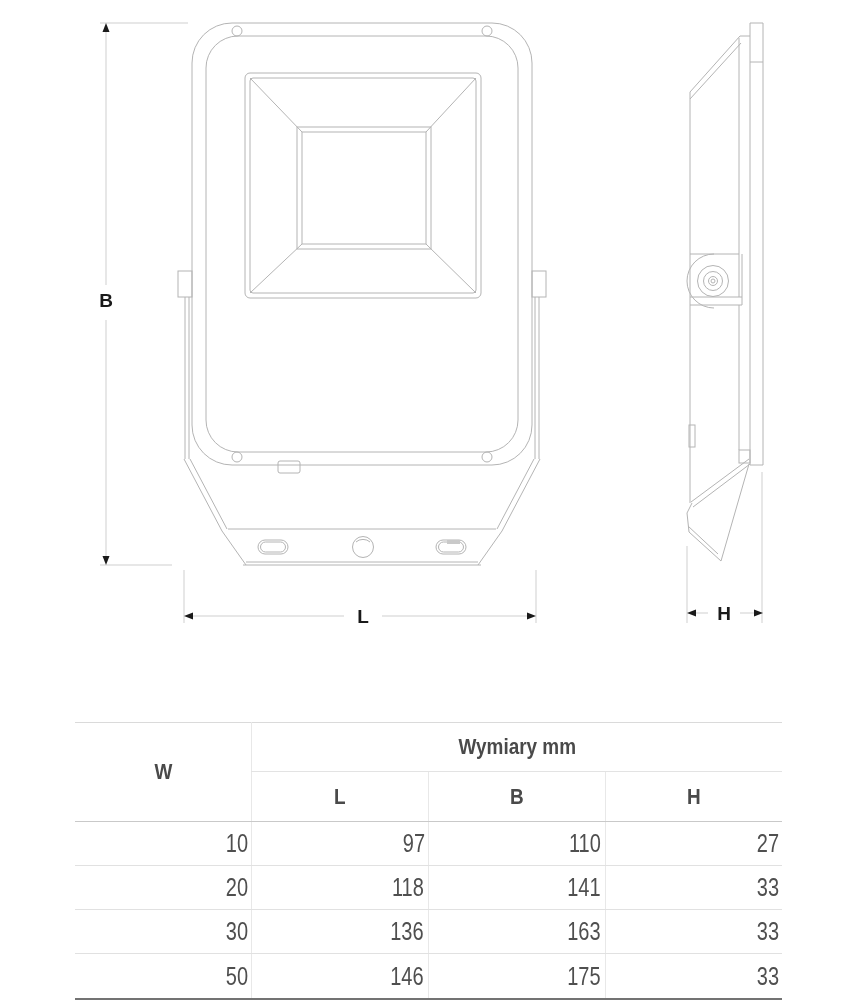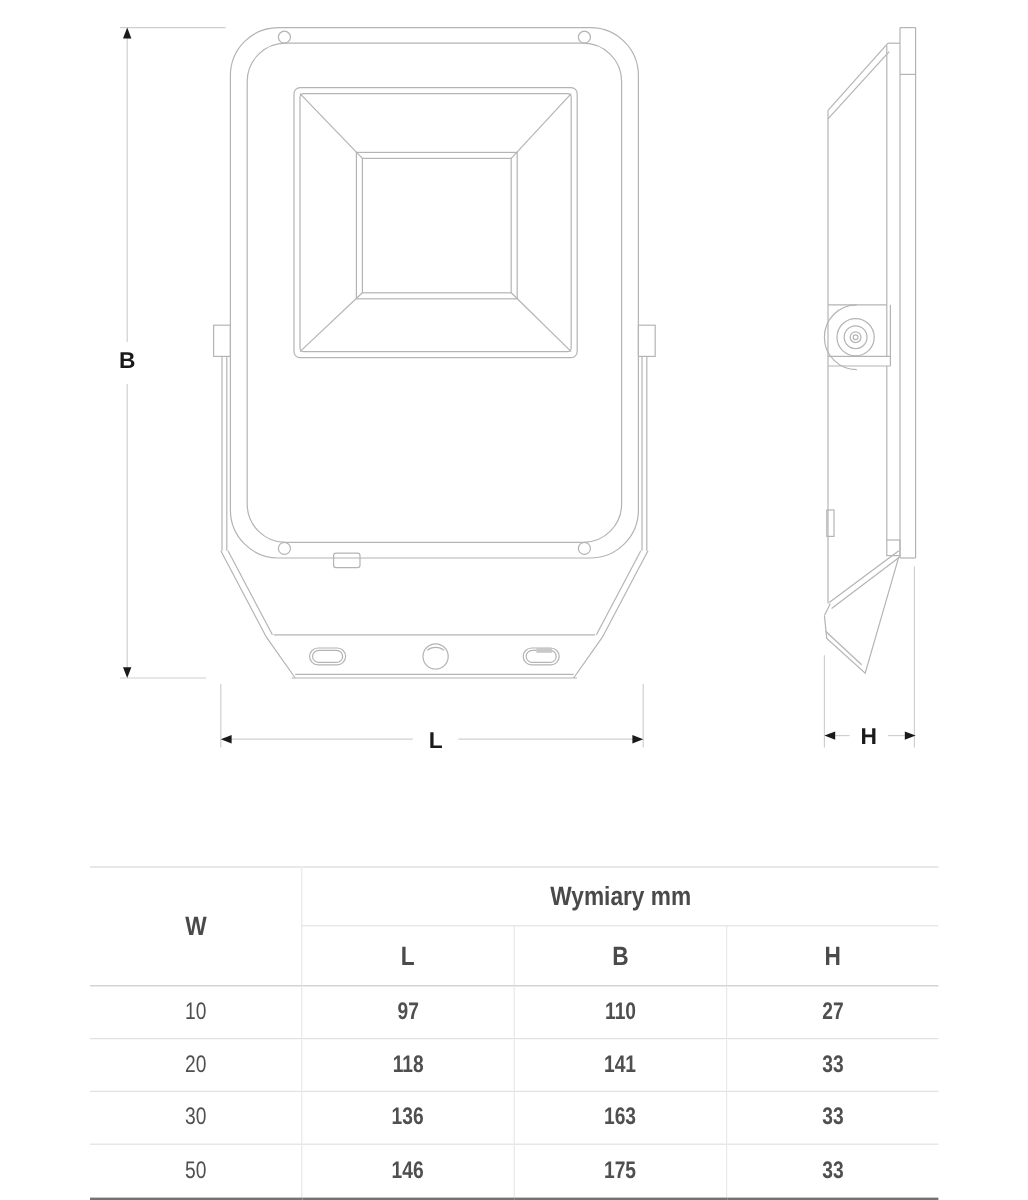--- a/index.html
+++ b/index.html
@@ -14,28 +14,28 @@
     font-size:19px; font-weight:bold; fill:#1a1a1a;
   }
 
   .table-wrap { position:absolute; left:75px; top:722px; width:707px; }
   table.dim {
     border-collapse:collapse; table-layout:fixed; width:707px;
     border-top:1px solid #dadada;
   }
   table.dim th, table.dim td { padding:0; margin:0; text-align:center; vertical-align:middle; }
   table.dim th { color:#4a4a4a; font-size:22px; font-weight:bold; }
-  table.dim td { color:#4f4f4f; font-size:20px; font-weight:normal; }
+  table.dim td { color:#4f4f4f; font-size:25px; font-weight:normal;text-align:right; }
   tr.h1 th { height:48px; }
   tr.h2 th { height:49px; border-bottom:1px solid #c9c9c9; }
   th.w-cell { border-bottom:1px solid #c9c9c9; }
   th.group-cell { border-bottom:1px solid #e3e3e3; border-left:1px solid #e8e8e8; }
   tr.h2 th { border-left:1px solid #e8e8e8; }
   tr.d td { height:43px; border-bottom:1px solid #e1e1e1; }
-  tr.d td + td { border-left:1px solid #e8e8e8;font-weight:bold; }
+  tr.d td + td { border-left:1px solid #e8e8e8; }
   tr.d:last-child td { height:44px; border-bottom:3px solid #737373; }
   .cx  { display:inline-block; transform:scaleX(0.80); }
   .cxh { display:inline-block; transform:scaleX(0.86); }
 </style>
 </head>
 <body>
 
 <div class="page">
 
   <svg class="drawing" width="857" height="700" viewBox="0 0 857 700" xmlns="http://www.w3.org/2000/svg">

